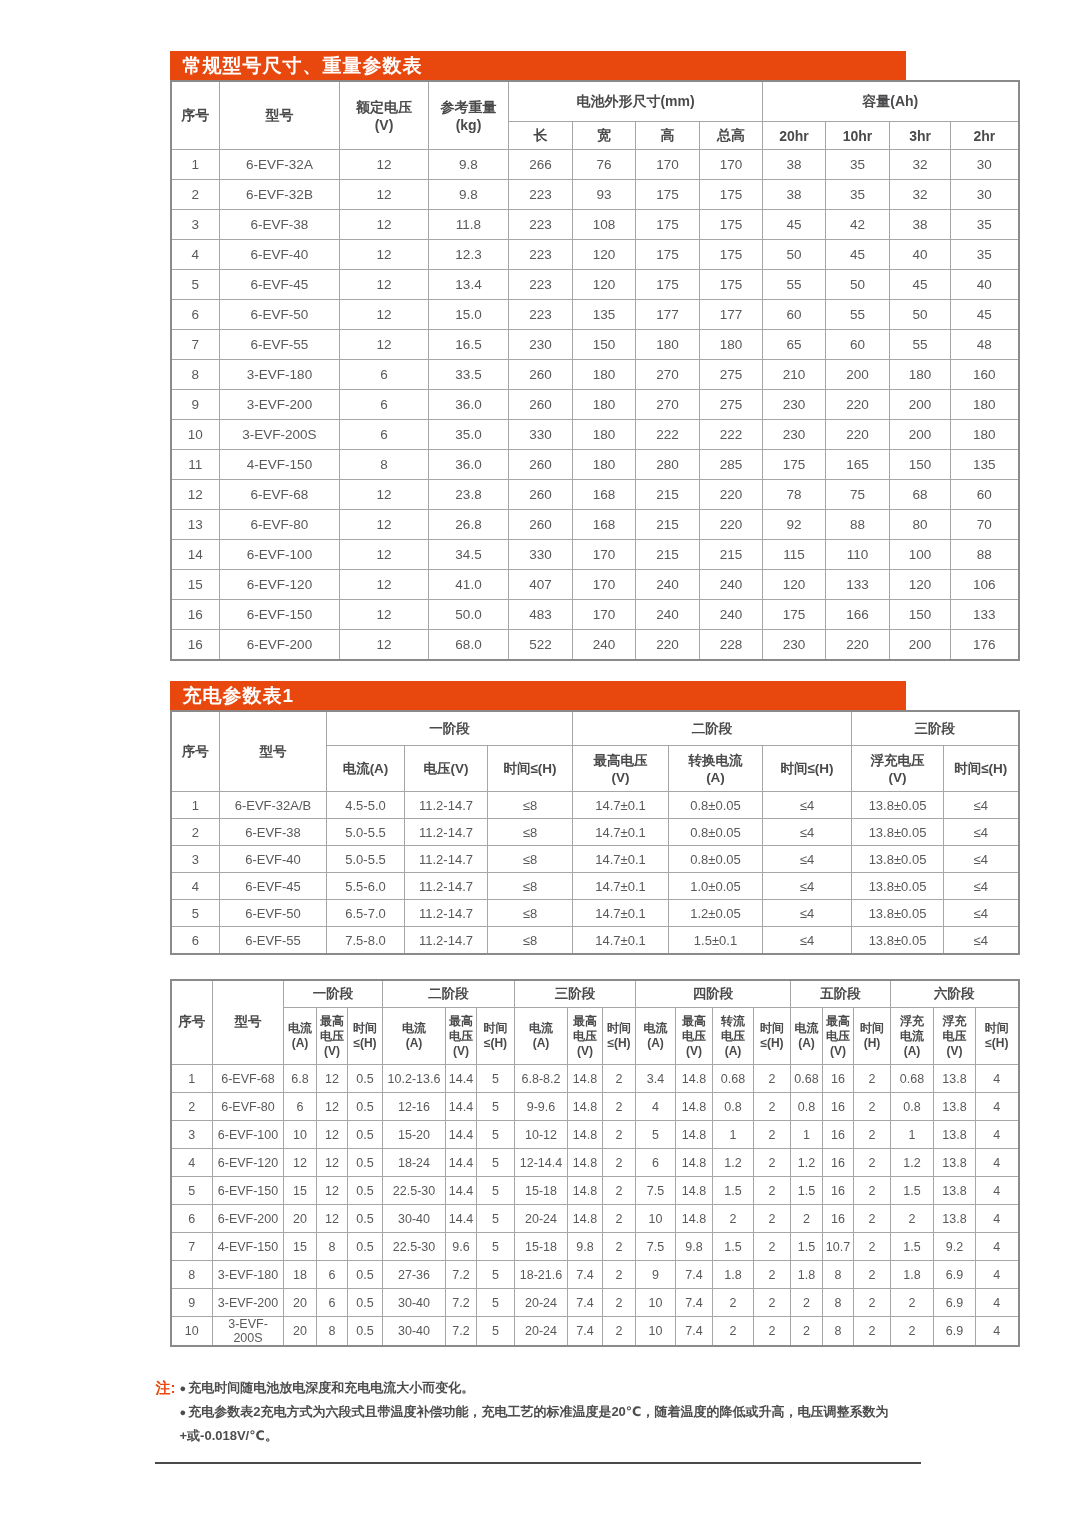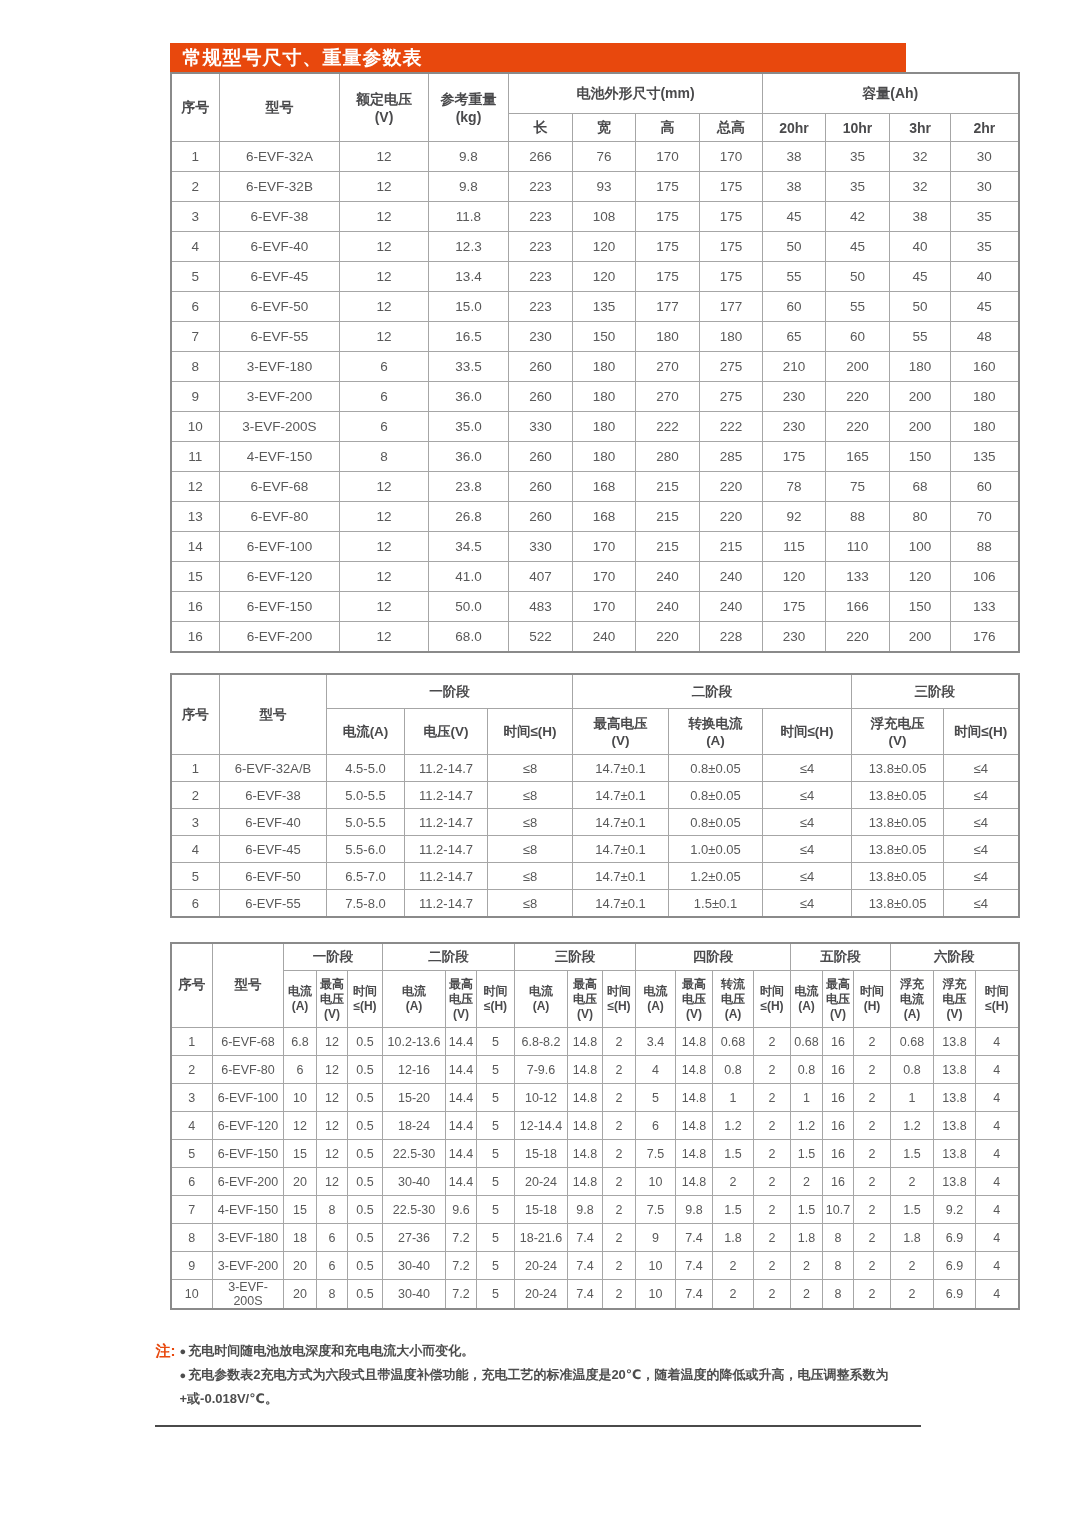--- a/index.html
+++ b/index.html
@@ -2,21 +2,21 @@
 <html><head>
 <meta charset="utf-8">
 <style>
   html,body{margin:0;padding:0;}
   body{
     width:1075px;min-height:1520px;background:#ffffff;
     font-family:"Liberation Sans","DejaVu Sans",sans-serif;
     color:#58595b;
     -webkit-font-smoothing:antialiased;
   }
-  .page{width:736px;margin:8px auto;padding-top:35px;position:relative;}
+  .page{width:736px;margin:16px auto;padding-top:35px;position:relative;}
   .titlebar{
     background:#e8480d;color:#ffffff;font-weight:bold;font-size:19px;
     height:29px;line-height:29px;padding-left:13px;box-sizing:border-box;
     letter-spacing:1px;
   }
   table{
     border-collapse:collapse;table-layout:fixed;width:848px;
     border:2px solid #8a8a8a;
   }
   th,td{
@@ -339,20 +339,21 @@
           <td>230</td>
           <td>220</td>
           <td>200</td>
           <td>176</td>
         </tr>
       </tbody>
   </table>
 
   <div class="gap1"></div>
 
+  <div class="titlebar">充电参数表1</div>
   <table class="t2">
     <colgroup>
       <col style="width:49px">
         <col style="width:107px">
         <col style="width:78px">
         <col style="width:83px">
       <col style="width:85px">
         <col style="width:96px">
         <col style="width:94px">
         <col style="width:89px">
@@ -569,21 +570,21 @@
         </tr>
         <tr>
           <td>2</td>
           <td>6-EVF-80</td>
           <td>6</td>
           <td>12</td>
           <td>0.5</td>
           <td>12-16</td>
           <td>14.4</td>
           <td>5</td>
-          <td>7-9.6</td>
+          <td>9-9.6</td>
           <td>14.8</td>
           <td>2</td>
           <td>4</td>
           <td>14.8</td>
           <td>0.8</td>
           <td>2</td>
           <td>0.8</td>
           <td>16</td>
           <td>2</td>
           <td>0.8</td>

